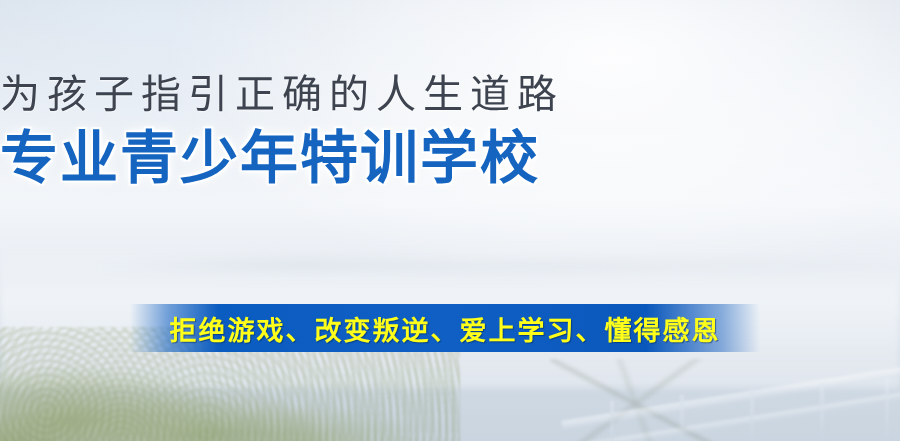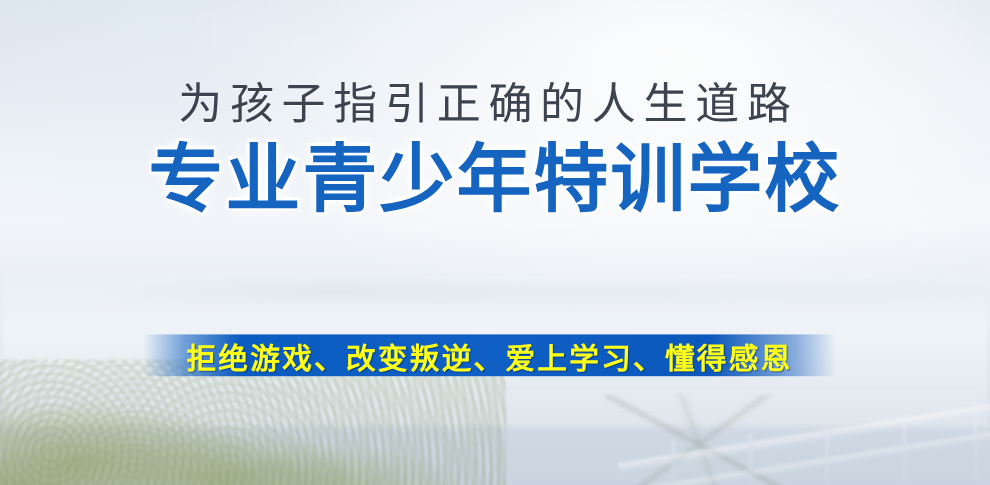--- a/index.html
+++ b/index.html
@@ -101,33 +101,32 @@
     position:absolute;inset:0;
     background:linear-gradient(180deg, rgba(255,255,255,.10) 0%, rgba(255,255,255,.30) 40%, rgba(255,255,255,.16) 72%, rgba(255,255,255,.06) 100%);
     pointer-events:none;
   }
 
   
   .content{position:absolute;inset:0;}
 
   .headline{
     position:absolute;top:62px;left:0;right:12px;
-    text-align:center;
+    text-align:left;
     font-size:40px;
     font-weight:400;
     letter-spacing:7px;
     color:#3d4450;
     text-shadow:0 1px 2px rgba(255,255,255,.75);
     white-space:nowrap;
   }
 
   .maintitle{
     position:absolute;top:128px;left:0;right:0;
-    text-align:center;
-    font-size:68px;
+    font-size:58px;
     line-height:1.05;
     font-weight:bold;
     letter-spacing:2px;
     color:#1565c0;
     white-space:nowrap;
     text-shadow:
       0 0 4px #ffffff,
       0 0 8px #ffffff,
       0 0 14px rgba(255,255,255,.95),
       2px 2px 0 rgba(255,255,255,.9),
@@ -139,21 +138,21 @@
   
   .banner{
     position:absolute;
     display:flex;align-items:center;justify-content:center;
     color:#ffff1a;
     font-weight:bold;
     white-space:nowrap;
     text-shadow:1px 1px 1px rgba(0,40,90,.55);
   }
   .banner-1{
-    left:130px;top:304px;width:630px;height:38px;
+    left:130px;top:304px;width:630px;height:48px;
     font-size:27px;letter-spacing:2px;
     background:linear-gradient(90deg,
       rgba(11,92,192,0) 0%,
       rgba(11,92,192,.55) 6%,
       #0b5cc0 14%,
       #0f5fc4 50%,
       #0b58bc 82%,
       rgba(11,88,188,.45) 94%,
       rgba(11,88,188,0) 100%);
   }

